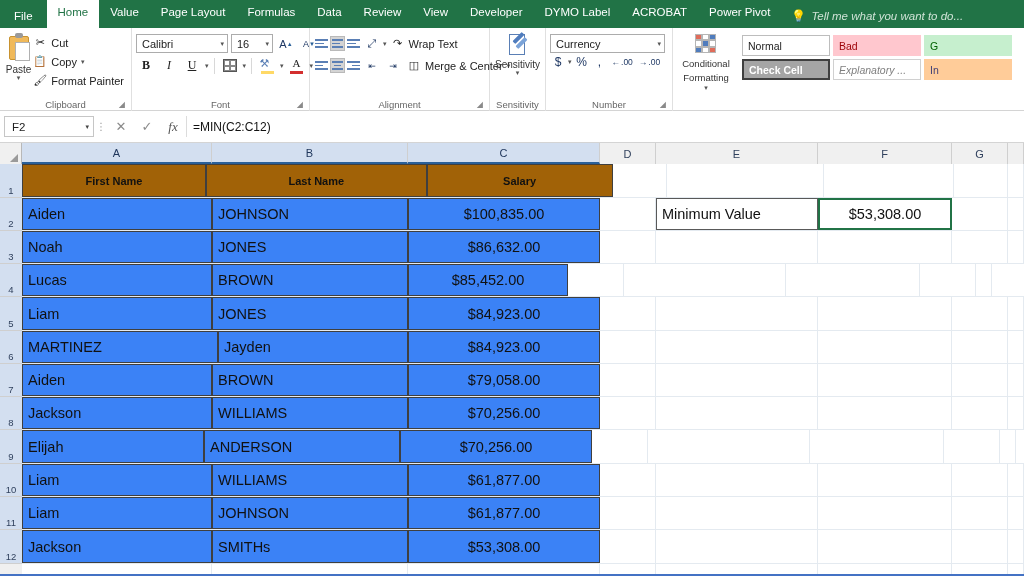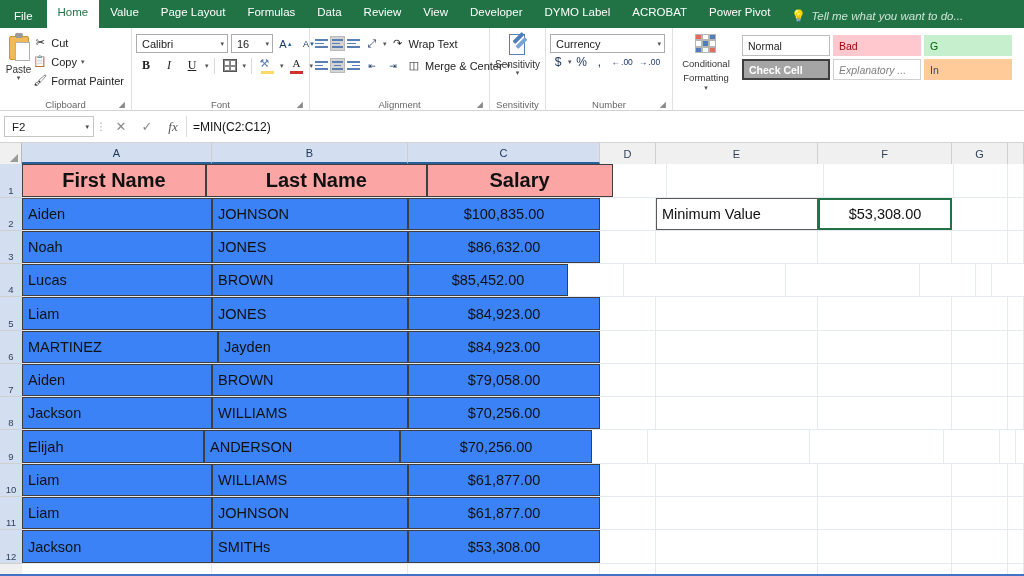--- a/index.html
+++ b/index.html
@@ -230,21 +230,21 @@
   .sheet { position: absolute; top: 21px; left: 22px; right: 0; bottom: 0; }
   .grow { display: flex; border-bottom: 1px solid #e4eaf0; }
   .gcell {
     display: flex; align-items: center;
     font-size: 14px; color: #111;
     border-right: 1px solid #e4eaf0; overflow: hidden; white-space: nowrap;
     padding: 0 5px;
   }
   
   .tc { border: 1px solid #3f3f3f; background: #3b82f6; font-size: 14.5px; }
-  .thc { border: 1px solid #3f3f3f; background: #fca5a5; font-weight: bold; justify-content: center; font-size: 20px; }
+  .thc { border: 1px solid #3f3f3f; background: #a16207; font-weight: bold; justify-content: center; font-size: 11px; }
   .num { justify-content: center; }
   .left { justify-content: flex-start; }
 
   .minlbl { border: 1px solid #595959; background: #fff; font-size: 14.5px; }
   .minval { border: 1px solid #595959; background: #fff; font-size: 14.5px; justify-content: center; }
   .active-cell { outline: 2px solid #217346; outline-offset: -2px; }
 
   .bottomline { position: absolute; left: 0; bottom: 0; width: 1024px; height: 2px; background: #4472c4; }
 </style>
 </head>

